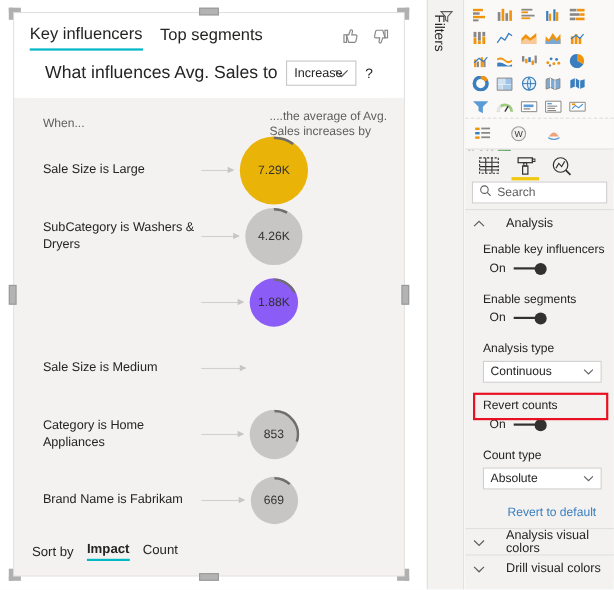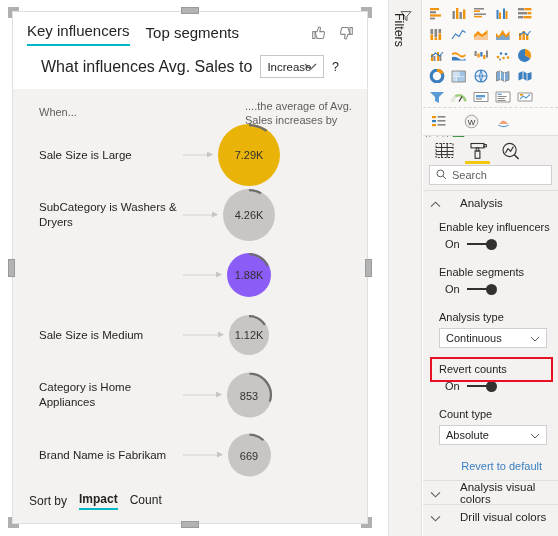--- a/index.html
+++ b/index.html
@@ -37,21 +37,21 @@
   .h-side { width: 7px; height: 18px; background:#b3b3b3; border:1px solid #9a9a9a; }
 
   #visual {
     position: absolute; left: 4px; top: 4px; width: 356px; height: 513px;
     background: #f3f2f1; border: 1px solid #e1dfdd;
     display: flex; flex-direction: column;
   }
 
   
   .v-header { background: #ffffff; padding: 10px 14px 0 14px; position: relative; }
-  .tabs { display: flex; align-items: flex-end; gap: 16px; }
+  .tabs { display: flex; align-items: center; gap: 16px; }
   .tab { font-size: 15px; color: #252423; padding-bottom: 5px; cursor: pointer; }
   .tab.active { border-bottom: 2.5px solid #00b7c3; color:#252423; }
   .feedback { position: absolute; right: 12px; top: 12px; display: flex; gap: 9px; }
   .fb-ico { width: 18px; height: 18px; color: #8a8886; }
   .fb-ico svg { display:block; }
 
   .q-row { display:flex; align-items:center; gap: 8px; padding: 9px 14px 11px 14px; background:#ffffff; }
   .q-text { font-size: 16px; color:#252423; white-space: nowrap; }
   .dd {
     position: relative; width: 131px; height: 23px; border: 1px solid #c8c6c4;
@@ -275,28 +275,20 @@
                     <svg class="ring" viewBox="0 0 44 44">
                       <path d="M 22 1.1999999999999993 A 20.8 20.8 0 0 1 40.82040269129321 13.143790735446489" fill="none" stroke="#6e6e6e" stroke-width="2.2"></path>
                     </svg>
                     <div class="bubble-val">1.88K</div>
                   </div>
                 </div>
               </div>
               <div class="row" style="top: 216px;">
                 <div class="row-label">Sale Size is Medium</div>
                 <div class="connector" style="left: 170px; width: 40px;"></div>
-                <div class="bubble-wrap" style="left: 216px; width: 40px; height: 40px;">
-                  <div class="bubble" style="width: 40px; height: 40px; background: rgb(200, 198, 196);">
-                    <svg class="ring" viewBox="0 0 40 40">
-                      <path d="M 20 1.1999999999999993 A 18.8 18.8 0 0 1 35.87336499943788 9.926456254394864" fill="none" stroke="#6e6e6e" stroke-width="2.2"></path>
-                    </svg>
-                    <div class="bubble-val">1.12K</div>
-                  </div>
-                </div>
               </div>
               <div class="row" style="top: 276px;">
                 <div class="row-label">Category is Home Appliances</div>
                 <div class="connector" style="left: 170px; width: 37.5px;"></div>
                 <div class="bubble-wrap" style="left: 213.5px; width: 45px; height: 45px;">
                   <div class="bubble" style="width: 45px; height: 45px; background: rgb(200, 198, 196);">
                     <svg class="ring" viewBox="0 0 45 45">
                       <path d="M 22.5 1.1999999999999993 A 21.3 21.3 0 0 1 42.75750379708677 29.08206198018638" fill="none" stroke="#6e6e6e" stroke-width="2.2"></path>
                     </svg>
                     <div class="bubble-val">853</div>

